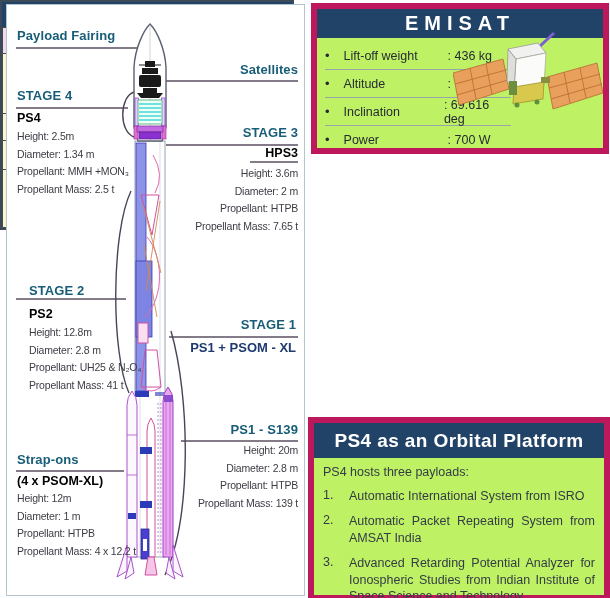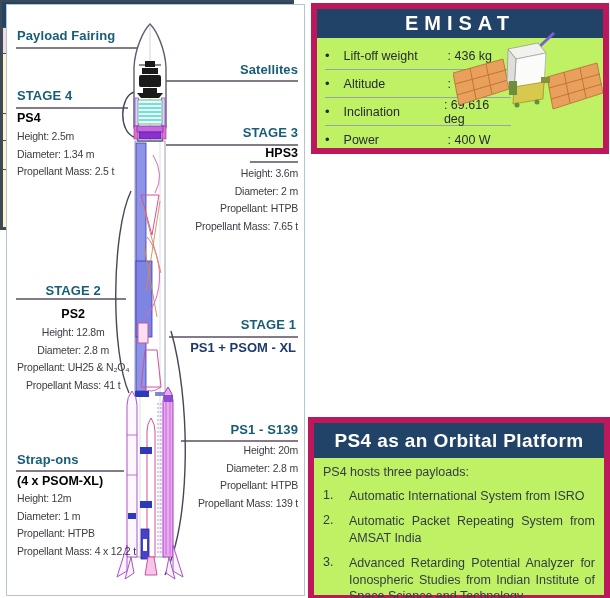--- a/index.html
+++ b/index.html
@@ -159,25 +159,26 @@
     <div class="lbl" style="left:10px;top:24px;">
       <div class="hd">Payload Fairing</div>
     </div>
 
     <div class="lbl" style="left:10px;top:84px;">
       <div class="hd">STAGE 4</div>
       <div class="sub" style="margin-top:9px;">PS4</div>
       <div class="det" style="margin-top:2px;">
         <div>Height: 2.5m</div>
         <div>Diameter: 1.34 m</div>
+        <div>Propellant: MMH +MON₃</div>
         <div>Propellant Mass: 2.5 t</div>
       </div>
     </div>
 
-    <div class="lbl" style="left:10px;top:279px;text-align:center;">
+    <div class="lbl" style="left:22px;top:279px;">
       <div class="hd">STAGE 2</div>
       <div class="sub" style="margin-top:10px;">PS2</div>
       <div class="det" style="margin-top:2px;">
         <div>Height: 12.8m</div>
         <div>Diameter: 2.8 m</div>
         <div>Propellant: UH25 &amp; N₂O₄</div>
         <div>Propellant Mass: 41 t</div>
       </div>
     </div>
 
@@ -237,21 +238,21 @@
         <span>:  749 km</span>
       </div>
       <div class="spec-row spec-sep">
         <span class="b">•</span>
         <span class="sl">Inclination</span>
         <span>:  69.616 deg</span>
       </div>
       <div class="spec-row">
         <span class="b">•</span>
         <span class="sl">Power</span>
-        <span>:   400 W</span>
+        <span>:   700 W</span>
       </div>
     </div>
     <svg id="emisat-sat" width="150" height="100" viewBox="0 0 150 100">
       <g stroke="#b86a30" stroke-width="0.8">
         <polygon points="0,48 50,34 56,64 6,80" fill="#e8a05c"></polygon>
         <line x1="17" y1="43" x2="23" y2="74"></line>
           <line x1="33" y1="39" x2="39" y2="69"></line>
         <line x1="2" y1="59" x2="53" y2="45"></line>
           <line x1="4" y1="70" x2="55" y2="55"></line>
         <polygon points="94,52 144,38 150,68 100,84" fill="#e8a05c"></polygon>

